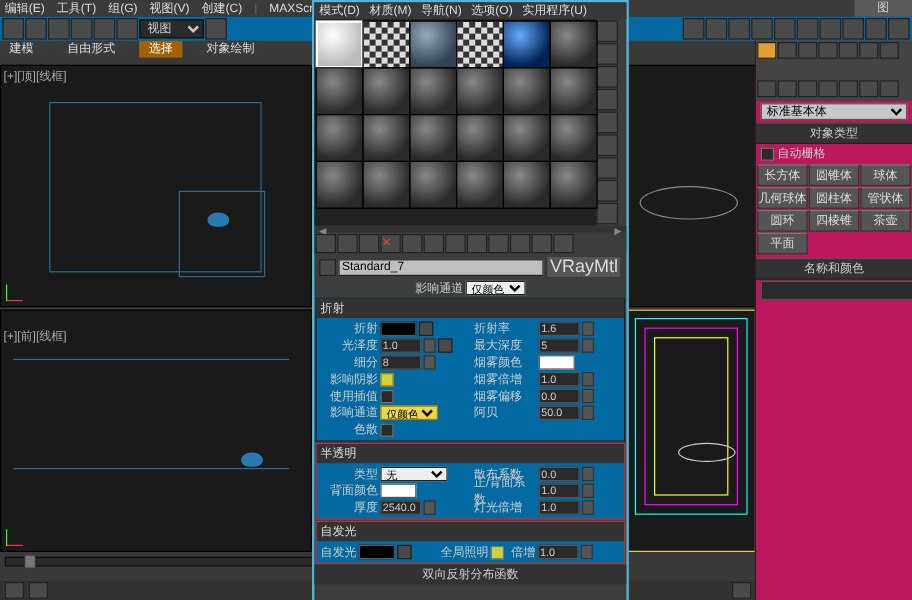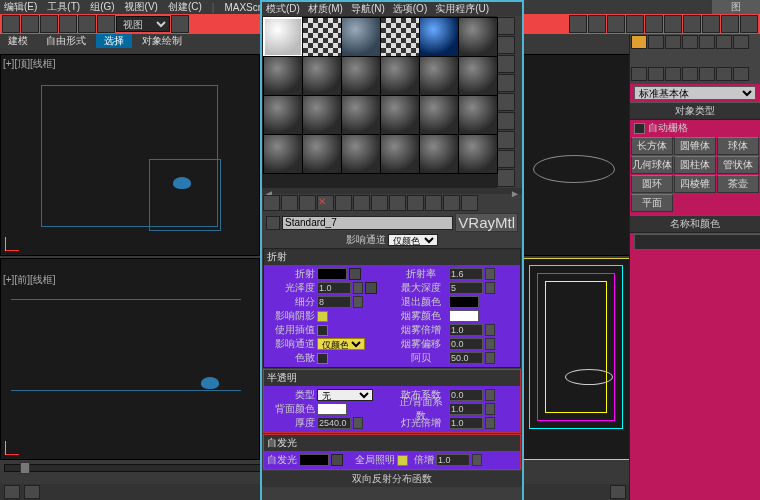--- a/index.html
+++ b/index.html
@@ -1,27 +1,27 @@
 <!DOCTYPE html>
 <html><head>
 <meta charset="utf-8">
 <style>
 html,body{margin:0;padding:0;width:760px;height:500px;background:#393939;font-family:"Microsoft YaHei",Arial,sans-serif;font-size:10px;color:#ccc;overflow:hidden;position:relative}
 
 .menubar{position:absolute;left:0;top:0;right:50px;height:14px;background:#3a3a3a;display:flex;align-items:center;padding:0 4px;gap:10px;font-size:10px}
 .menubar span{color:#ddd;cursor:default}
 .topright-tab{position:absolute;right:0;top:0;width:48px;height:14px;background:#5a5a5a;text-align:center;font-size:10px;line-height:14px}
 
-.toolbar{position:absolute;left:0;top:14px;right:0;height:20px;background:#ef4444;display:flex;align-items:center;gap:1px;padding:0 2px}
+.toolbar{position:absolute;left:0;top:14px;right:0;height:20px;background:#0369a1;display:flex;align-items:center;gap:1px;padding:0 2px}
 .tbtn{width:16px;height:16px;background:#4a4a4a;border:1px solid #222}
 .tsel{height:16px;background:#2a2a2a;border:1px solid #111;color:#ccc;font-size:10px;padding:0 10px 0 2px}
 
-.tabrow{position:absolute;left:0;top:34px;width:312px;height:14px;display:flex;gap:2px;font-size:10px}
+.tabrow{position:absolute;left:0;top:34px;width:312px;height:14px;display:flex;gap:12px;font-size:10px}
 .tab{padding:0 8px;background:#3a3a3a;color:#ddd;line-height:14px}
-.tab.sel{background:#0369a1;color:#fff}
+.tab.sel{background:#a16207;color:#fff}
 .vplabel{position:absolute;font-size:10px;color:#aaa}
 
 .vp{position:absolute;background:#1a1a1a;border:1px solid #000}
 .vp.act{border:1px solid #e0d040}
 
 .persp-cube{position:absolute;right:30px;top:60px;width:38px;height:38px;background:#444;color:#bbb;font-size:10px;display:flex;align-items:center;justify-content:center;border:1px solid #666}
 
 .cmdpanel{position:absolute;right:0;top:34px;width:130px;bottom:0;background:#be185d;border-left:1px solid #222}
 .cmd-icons{height:30px;background:#444;display:flex;flex-wrap:wrap;gap:1px;padding:1px}
 .cmd-icons .tbtn{width:14px;height:12px}
@@ -42,27 +42,27 @@
 .mslot.mesh{background:radial-gradient(circle at 35% 30%,#9ab,#345 70%)}
 .mslot.blue{background:radial-gradient(circle at 35% 30%,#6af,#025 70%)}
 .mslot.sel{outline:2px solid #fff;outline-offset:-2px}
 .sidetools{width:18px;background:#3d3d3d;display:flex;flex-direction:column;gap:1px;padding:1px 0}
 .sidetools .tbtn{width:16px;height:16px}
 .medit-tools{height:16px;display:flex;gap:1px;padding:1px;background:#3d3d3d}
 .medit-tools .tbtn{width:15px;height:14px}
 .namerow{display:flex;align-items:center;gap:2px;padding:1px 4px}
 .namerow input{flex:1;background:#bfbfbf;border:1px solid #222;color:#000;font-size:10px;height:12px;padding:0 2px}
 .typebtn{background:#555;border:1px solid #333;font-size:15px;padding:0 2px;color:#ddd}
-.roll{border:1px solid #222;margin:1px;background:#6d28d9}
+.roll{border:1px solid #222;margin:1px;background:#0369a1}
 .roll.red{border:1px solid #c03030}
 .roll-h{background:#333;font-size:10px;padding:1px 3px;color:#ddd}
 .roll-b{padding:2px 3px}
 .prow{display:flex;align-items:center;gap:2px;font-size:10px;height:14px;margin:0}
 .plab{width:48px;text-align:right;color:#ccc}
-.plab2{width:52px;text-align:center;color:#ccc}
+.plab2{width:52px;text-align:left;color:#ccc}
 .sw{width:28px;height:10px;background:#000;border:1px solid #555}
 .sw.w{background:#fff}
 .spin{width:30px;height:10px;background:#2a2a2a;border:1px solid #555;color:#ccc;font-size:9px;padding:0 1px;display:inline-block;line-height:10px}
 .spinbtn{width:8px;height:10px;background:#555;border:1px solid #333}
 .ckbx{width:9px;height:9px;border:1px solid #777;background:#2a2a2a}
 .ckbx.on{background:#d0d040}
 .dd{background:#eee;color:#000;border:1px solid #222;font-size:9px;height:12px;padding:0}
 .hl{background:#e8d84a;border:1px solid #a08000;color:#000}
 .redx{color:#d44}
 .footer{position:absolute;left:0;bottom:0;right:130px;height:16px;background:#333;display:flex;align-items:center;gap:4px;padding:0 4px;font-size:9px}
@@ -320,24 +320,20 @@
               <span class="plab2">折射率</span>
               <span class="spin">1.6</span>
               <div class="spinbtn"></div>
             </div>
           <div class="prow">
               <span class="plab2">最大深度</span>
               <span class="spin">5</span>
               <div class="spinbtn"></div>
             </div>
           <div class="prow">
-              <span class="plab2">退出颜色</span>
-              <div class="sw"></div>
-            </div>
-          <div class="prow">
               <span class="plab2">烟雾颜色</span>
               <div class="sw w"></div>
             </div>
           <div class="prow">
               <span class="plab2">烟雾倍增</span>
               <span class="spin">1.0</span>
               <div class="spinbtn"></div>
             </div>
           <div class="prow">
               <span class="plab2">烟雾偏移</span>
@@ -394,21 +390,21 @@
     </div>
   </div>
 
   <div class="roll red">
     <div class="roll-h">自发光</div>
     <div class="roll-b">
       <div class="prow">
         <span>自发光</span>
         <div class="sw"></div>
         <div class="tbtn" style="width:10px;height:10px"></div>
-        <span style="margin-left:10px">全局照明</span>
+        <span style="margin-left:22px">全局照明</span>
         <div class="ckbx on"></div>
         <span style="margin-left:4px">倍增</span>
         <span class="spin">1.0</span>
           <div class="spinbtn"></div>
       </div>
     </div>
   </div>
 
   <div class="bdrf-title">双向反射分布函数</div>
 </div>

